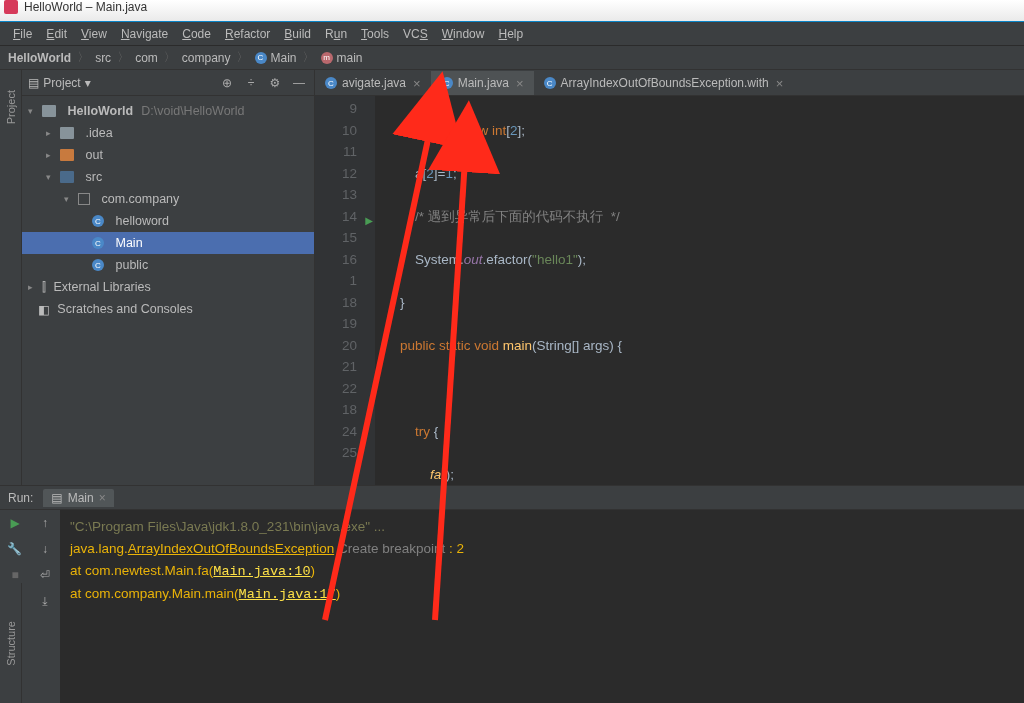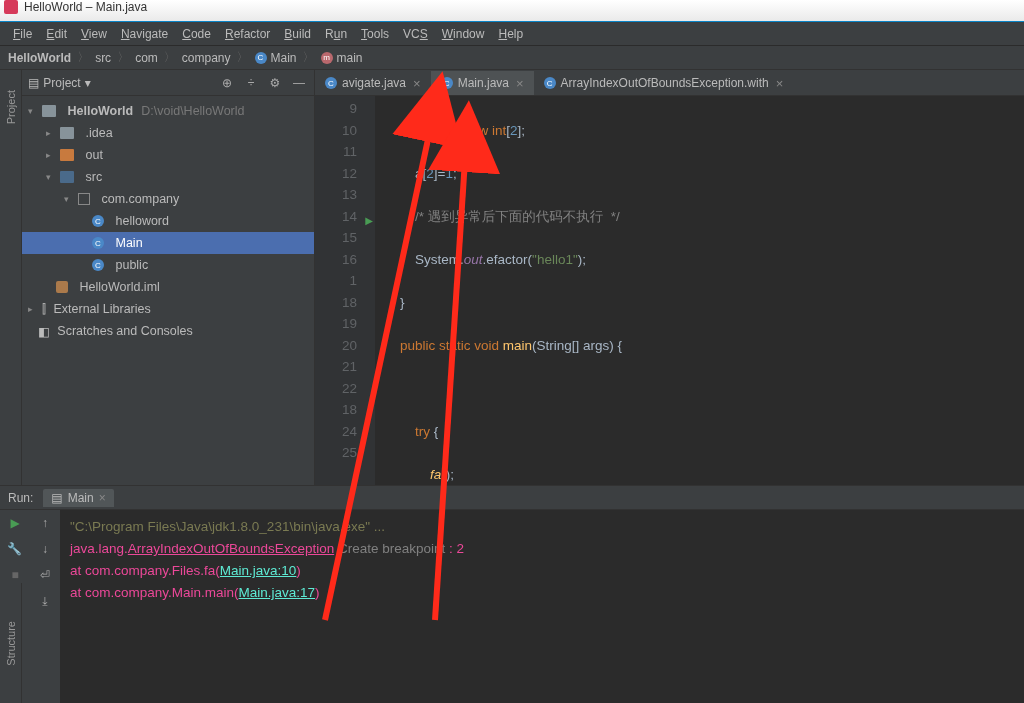--- a/index.html
+++ b/index.html
@@ -59,22 +59,22 @@
 .fn { color: #ffc66d; }
 
 .run-panel { height: 240px; border-top: 1px solid #323232; display: flex; flex-direction: column; background: #2b2b2b; }
 .run-header { height: 24px; background: #3c3f41; display: flex; align-items: center; padding-left: 8px; gap: 10px; border-bottom: 1px solid #323232; }
 .run-tab { display: flex; align-items: center; gap: 5px; background: #515658; padding: 2px 8px; border-radius: 2px 2px 0 0; }
 .run-body { flex: 1; display: flex; }
 .run-tools { width: 30px; background: #3c3f41; display: flex; flex-direction: column; align-items: center; padding-top: 6px; gap: 12px; color: #aaa; }
 .run-tools span { cursor: pointer; }
 .console { flex: 1; padding: 6px 10px; font-family: "Consolas","Monaco",monospace; font-size: 13.5px; line-height: 22px; color: #bbb; }
 .console .path { color: #7a7a52; }
-.console .red { color: #ec4899; }
-.console .link { color: #5eead4; text-decoration: underline; cursor: pointer; }
+.console .red { color: #eab308; }
+.console .link { color: #fde047; text-decoration: underline; cursor: pointer; font-family: Liberation Mono, monospace; }
 .console .grey { color: #808080; }
 
 .arrow-overlay { position: absolute; pointer-events: none; z-index: 100; }
 </style>
 </head>
 <body>
 
 <div class="titlebar">
   <div class="icon"></div>
   <span>HelloWorld – Main.java</span>
@@ -134,21 +134,20 @@
     </div>
     <div class="tree">
       <div class="tree-row" style="padding-left:6px"><span class="arrow">▾</span><span class="folder"></span>&nbsp;<b>HelloWorld</b><span class="path-dim">D:\void\HelloWorld</span></div>
       <div class="tree-row" style="padding-left:24px"><span class="arrow">▸</span><span class="folder"></span>&nbsp;<span>.idea</span></div>
       <div class="tree-row" style="padding-left:24px"><span class="arrow">▸</span><span class="folder orange"></span>&nbsp;<span>out</span></div>
       <div class="tree-row" style="padding-left:24px"><span class="arrow">▾</span><span class="folder blue"></span>&nbsp;<span>src</span></div>
       <div class="tree-row" style="padding-left:42px"><span class="arrow">▾</span><span class="pkg"></span>&nbsp;<span>com.company</span></div>
       <div class="tree-row" style="padding-left:70px"><span class="jfile">C</span>&nbsp;<span>helloword</span></div>
       <div class="tree-row selected" style="padding-left:70px"><span class="jfile">C</span>&nbsp;<span>Main</span></div>
       <div class="tree-row" style="padding-left:70px"><span class="jfile">C</span>&nbsp;<span>public</span></div>
-      <div class="tree-row" style="padding-left:34px"><span class="imlfile"></span>&nbsp;<span>HelloWorld.iml</span></div>
       <div class="tree-row" style="padding-left:6px"><span class="arrow">▸</span>⫿&nbsp;<span>External Libraries</span></div>
       <div class="tree-row" style="padding-left:16px">◧&nbsp;<span>Scratches and Consoles</span></div>
     </div>
   </div>
 
   <div class="editor-area">
     <div class="tabs">
       <div class="tab">
           <span class="jfile">C</span>
           <span>avigate.java</span>
@@ -225,21 +224,21 @@
     </div>
     <div class="run-tools">
       <span>↑</span>
       <span>↓</span>
       <span>⏎</span>
       <span>⤓</span>
     </div>
     <div class="console">
       <div><span class="path">"C:\Program Files\Java\jdk1.8.0_231\bin\java.exe" ...</span></div>
       <div><span class="red">java.lang.</span><span class="red" style="text-decoration:underline">ArrayIndexOutOfBoundsException</span> <span class="grey">Create breakpoint</span><span class="red"> : </span><span class="red">2</span></div>
-      <div><span class="red">	at com.company.Files.fa(</span><span class="link">Main.java:10</span><span class="red">)</span></div>
+      <div><span class="red">	at com.newtest.Main.fa(</span><span class="link">Main.java:10</span><span class="red">)</span></div>
       <div><span class="red">	at com.company.Main.main(</span><span class="link">Main.java:17</span><span class="red">)</span></div>
       <div>&nbsp;</div>
     </div>
   </div>
 </div>
 
 <div style="position:fixed; left:0; bottom:0; width:22px; height:120px; background:#3c3f41; display:flex; align-items:center; justify-content:center; border-right:1px solid #323232;">
   <span class="rail-text">Structure</span>
 </div>
 

